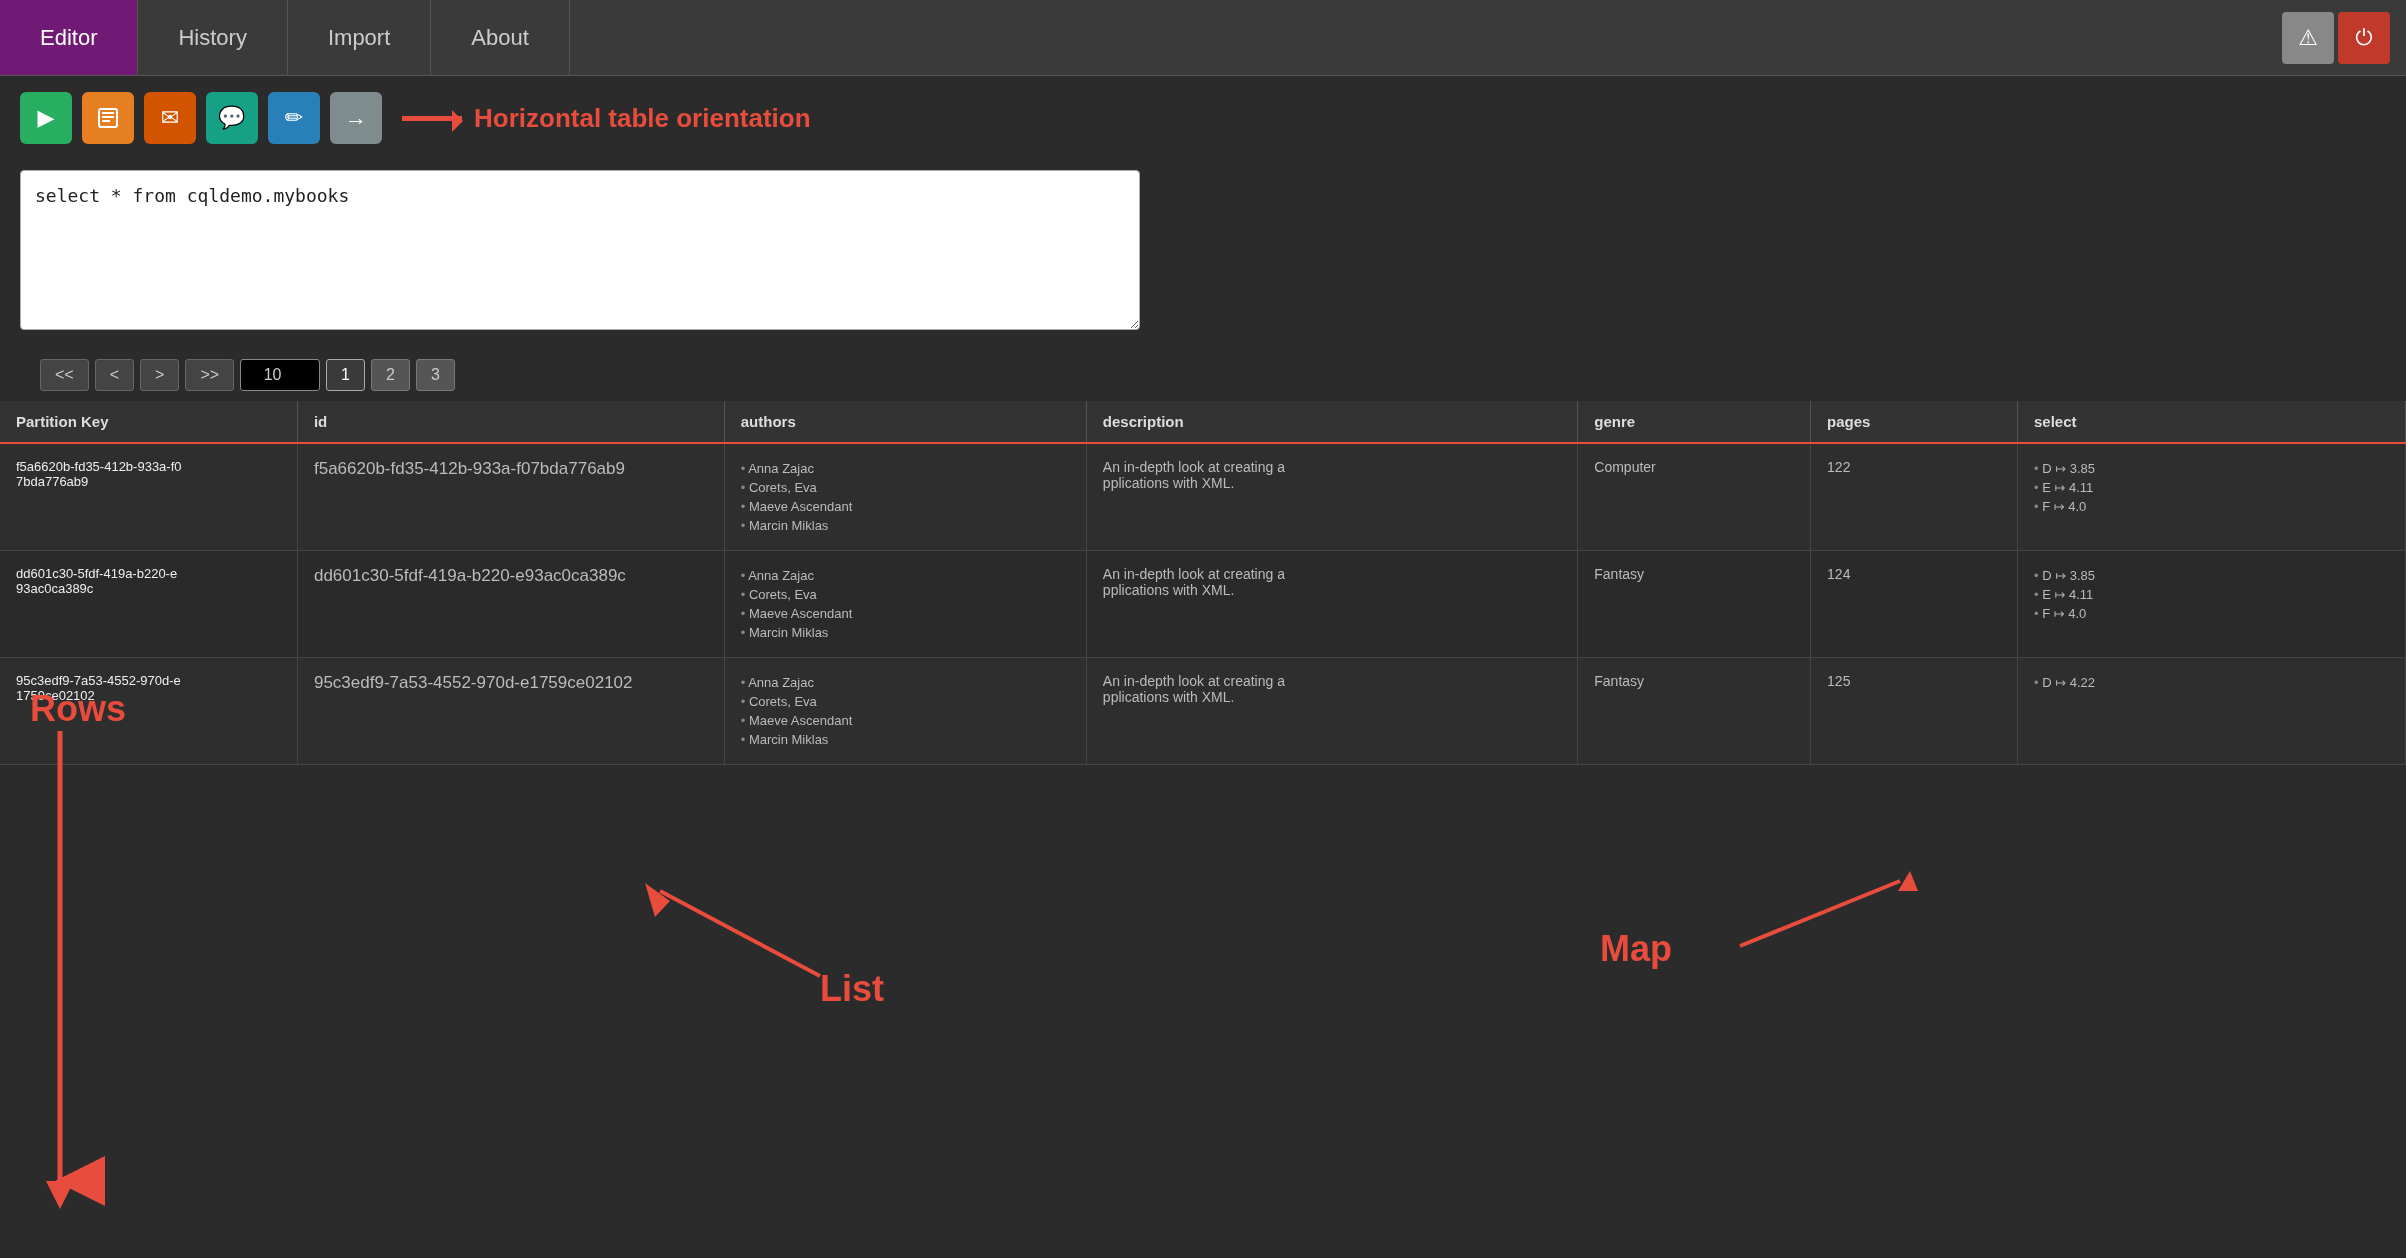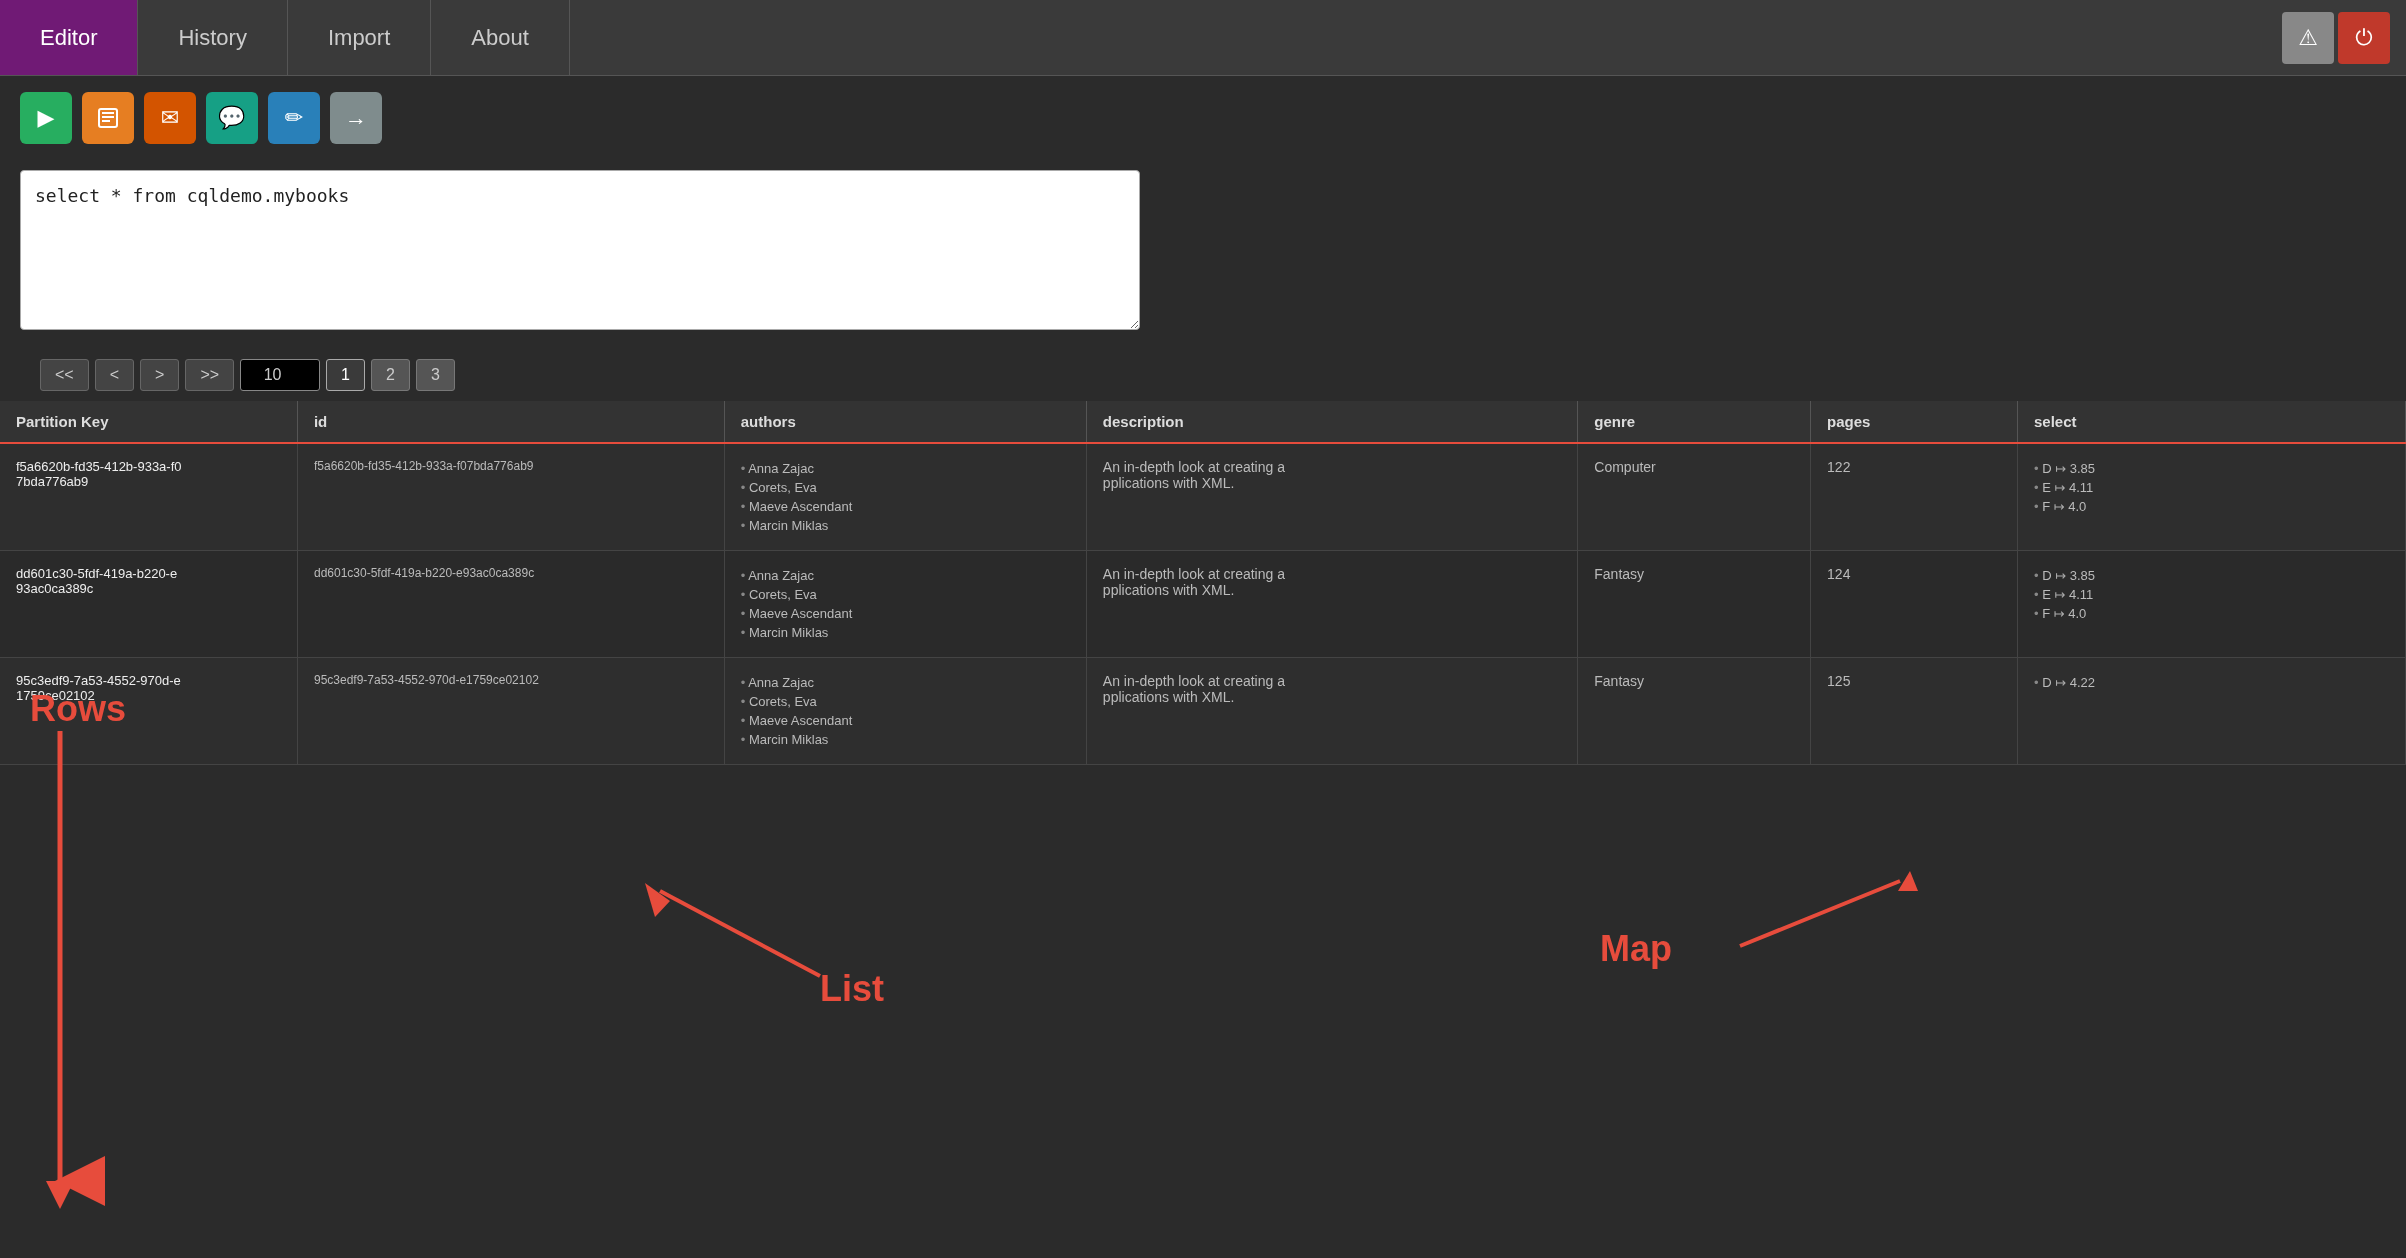--- a/index.html
+++ b/index.html
@@ -201,21 +201,21 @@
     tbody tr:nth-child(odd) td { background: #2e2e2e; }
     tbody tr:nth-child(even) td { background: #2a2a2a; }
 
     .partition-key-cell {
       color: #eee;
       font-size: 13px;
       word-break: break-all;
     }
     .id-cell {
       color: #bbb;
-      font-size: 12px;
+      font-size: 17px;
       word-break: break-all;
     }
     .author-list {
       list-style: none;
       padding: 0;
     }
     .author-list li {
       padding: 2px 0;
       color: #bbb;
       font-size: 13px;
@@ -269,20 +269,24 @@
       <rect x="2" y="2" width="18" height="18" rx="2" fill="none" stroke="white" stroke-width="2"></rect>
       <rect x="5" y="5" width="12" height="2" fill="white"></rect>
       <rect x="5" y="9" width="12" height="2" fill="white"></rect>
       <rect x="5" y="13" width="8" height="2" fill="white"></rect>
     </svg>
   </button>
   <button class="tool-btn dark-orange">✉</button>
   <button class="tool-btn cyan">💬</button>
   <button class="tool-btn blue">✏</button>
   <button class="tool-btn gray-btn">→</button>
+  <div class="toolbar-annotation">
+    <div class="arrow-right"></div>
+    <span class="annotation-text">Horizontal table orientation</span>
+  </div>
 </div>
 
 <div class="query-editor-wrap">
   <textarea class="query-editor" style="">select * from cqldemo.mybooks</textarea>
 </div>
 
 <div style="position:relative; padding: 0 20px 0 20px;">
   <div class="pagination-bar">
     <button class="page-nav-btn">
       <span>&lt;&lt;</span>

